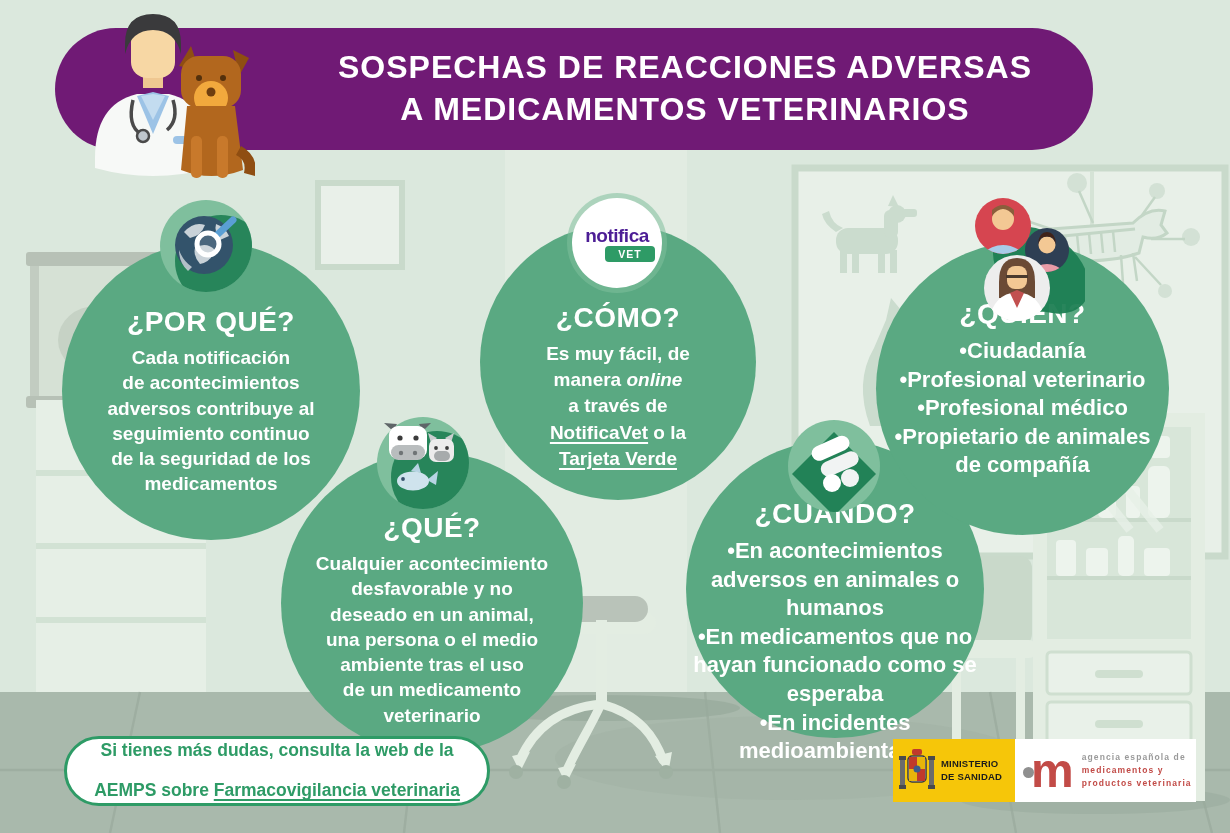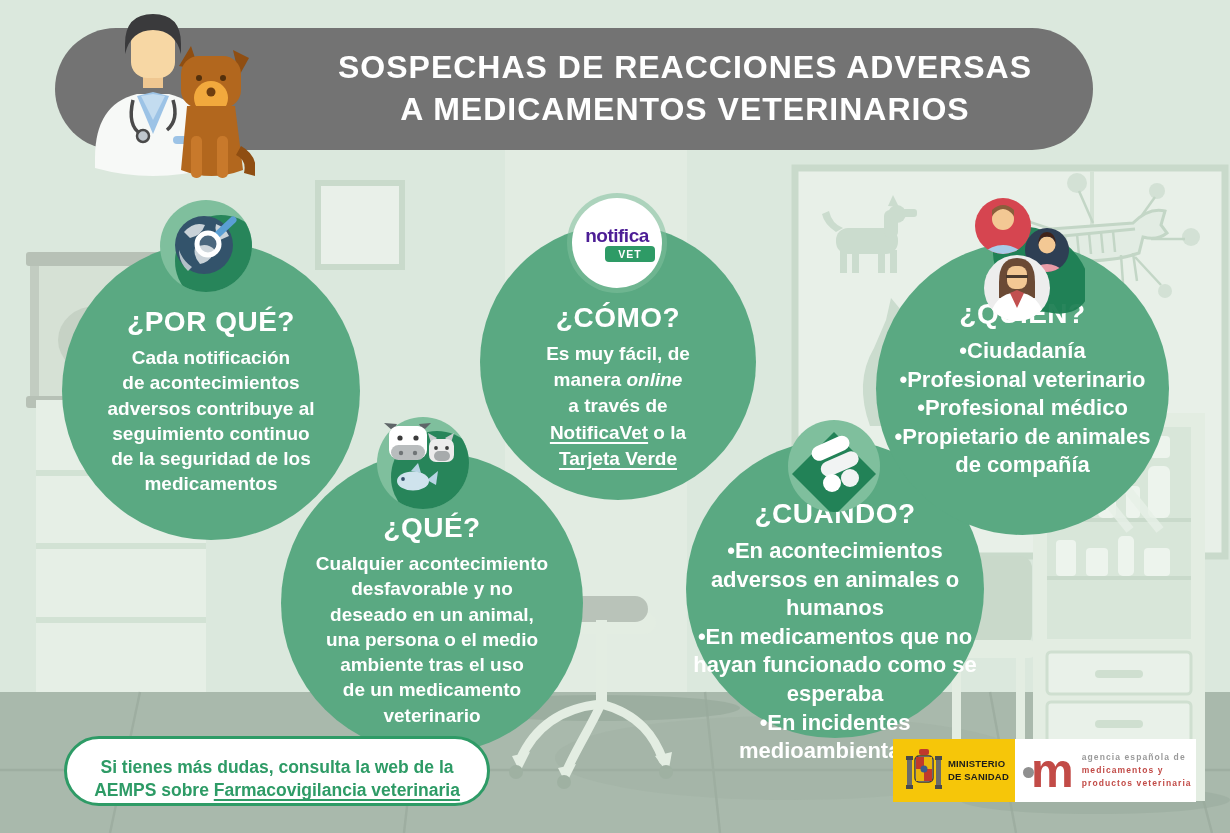--- a/index.html
+++ b/index.html
@@ -6,21 +6,21 @@
   body{
     width:1230px;height:833px;position:relative;overflow:hidden;
     background:#DBE8DD;
     font-family:"Liberation Sans", sans-serif;
   }
   
   #scene{position:absolute;left:0;top:0;z-index:0;}
   
   .banner{
     position:absolute;left:55px;top:28px;width:1038px;height:122px;
-    background:#737373;border-radius:61px;z-index:1;
+    background:#701a75;border-radius:61px;z-index:1;
   }
   .title{
     position:absolute;left:250px;right:28px;top:18px;text-align:center;
     color:#FFFFFF;font-weight:bold;font-size:32px;letter-spacing:1px;line-height:1.32;
   }
   .doctor{position:absolute;left:75px;top:8px;width:180px;height:196px;z-index:3;}
   
   .bubble{
     position:absolute;border-radius:50%;background:#5AA982;color:#FFFFFF;
     text-align:center;box-sizing:border-box;z-index:2;
@@ -44,27 +44,27 @@
   }
   .notifica-word{color:#4c1d95;font-weight:bold;font-size:19px;letter-spacing:-.5px;}
   .notifica-badge{
     background:#2E9B66;color:#FFFFFF;font-weight:bold;font-size:10.5px;letter-spacing:1px;
     padding:2px 13px;border-radius:4px;margin-left:26px;margin-top:-1px;
   }
   
   .footer-pill{
     position:absolute;left:64px;top:736px;width:426px;height:70px;box-sizing:border-box;
     background:#FFFFFF;border:3px solid #2E9B66;border-radius:36px;z-index:2;
-    display:flex;flex-direction:column;align-items:center;justify-content:flex-end;
+    display:flex;flex-direction:column;align-items:center;justify-content:space-between;
     color:#2E9B66;font-weight:bold;font-size:17.5px;line-height:1.35;
   }
   .glink{text-decoration:underline;text-underline-offset:3px;text-decoration-thickness:2px;cursor:pointer;}
   .ministry{
     position:absolute;left:893px;top:739px;width:122px;height:63px;background:#F6C609;z-index:2;
-    display:flex;align-items:center;gap:6px;padding:4px 6px;box-sizing:border-box;justify-content:flex-end;
+    display:flex;align-items:center;gap:6px;padding:4px 6px;box-sizing:border-box;
   }
   .ministry-text{font-size:9.5px;font-weight:bold;color:#1D1D1B;line-height:1.3;letter-spacing:.2px;}
   .aemps{
     position:absolute;left:1015px;top:739px;width:181px;height:63px;background:#FFFFFF;z-index:2;
     display:flex;align-items:center;gap:8px;padding:6px 8px;box-sizing:border-box;
   }
   .aemps-logo{display:flex;align-items:flex-end;}
   .aemps-dot{width:11px;height:11px;border-radius:50%;background:#8F8F8F;margin-bottom:7px;margin-right:-3px;}
   .aemps-m{color:#C24B47;font-weight:bold;font-size:48px;line-height:.62;}
   .aemps-text div{font-size:8.5px;font-weight:bold;letter-spacing:1.1px;line-height:1.55;white-space:nowrap;}

